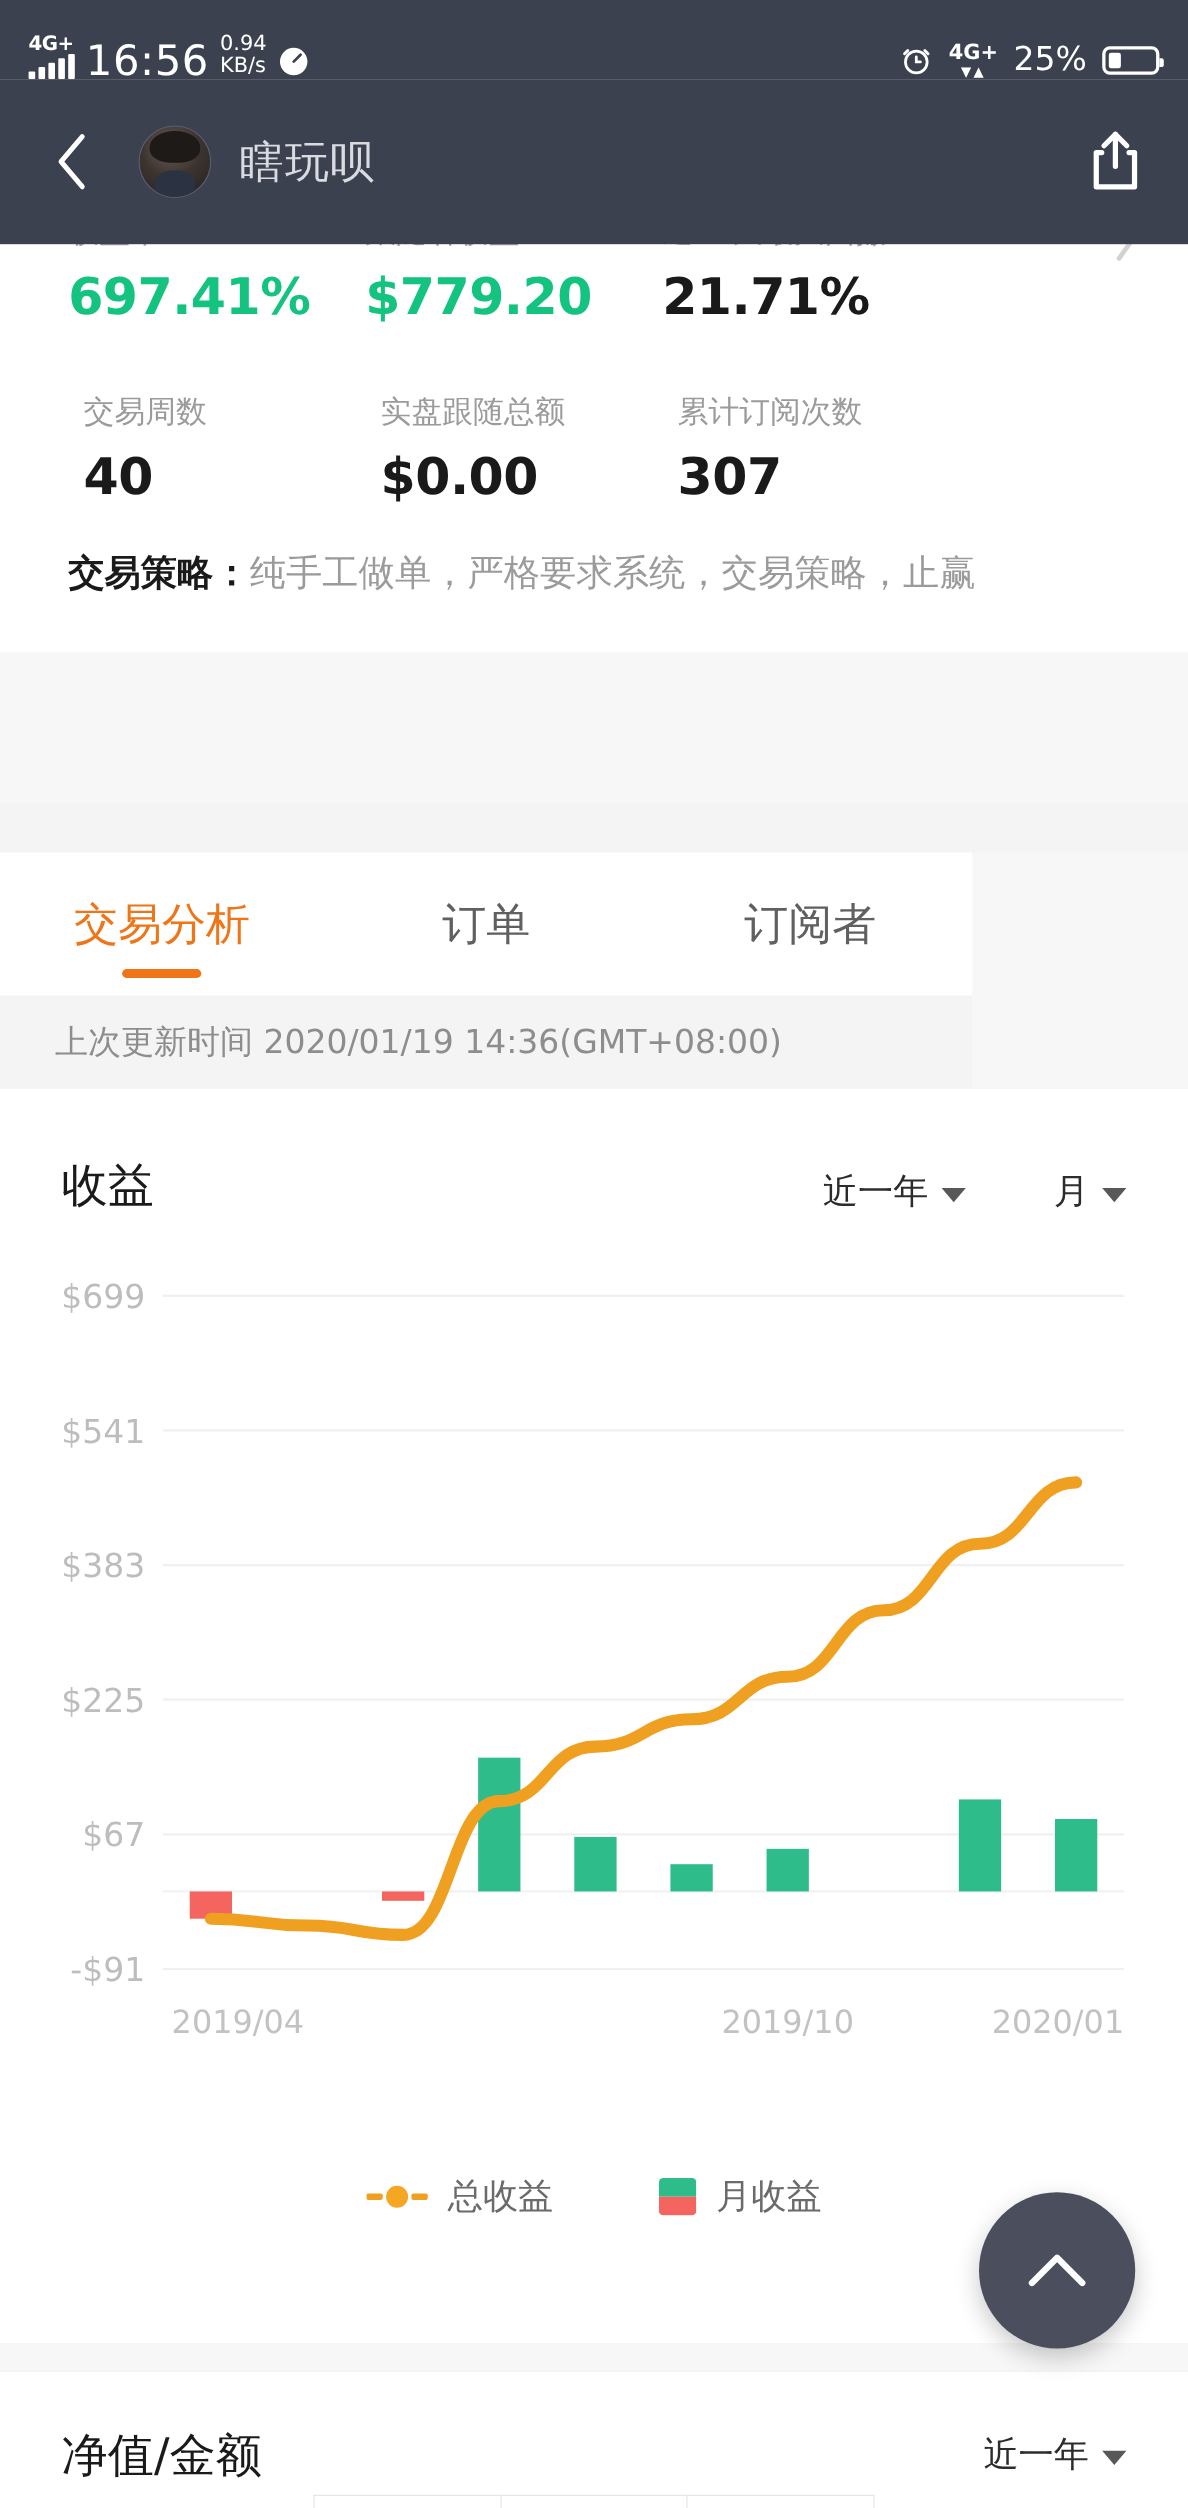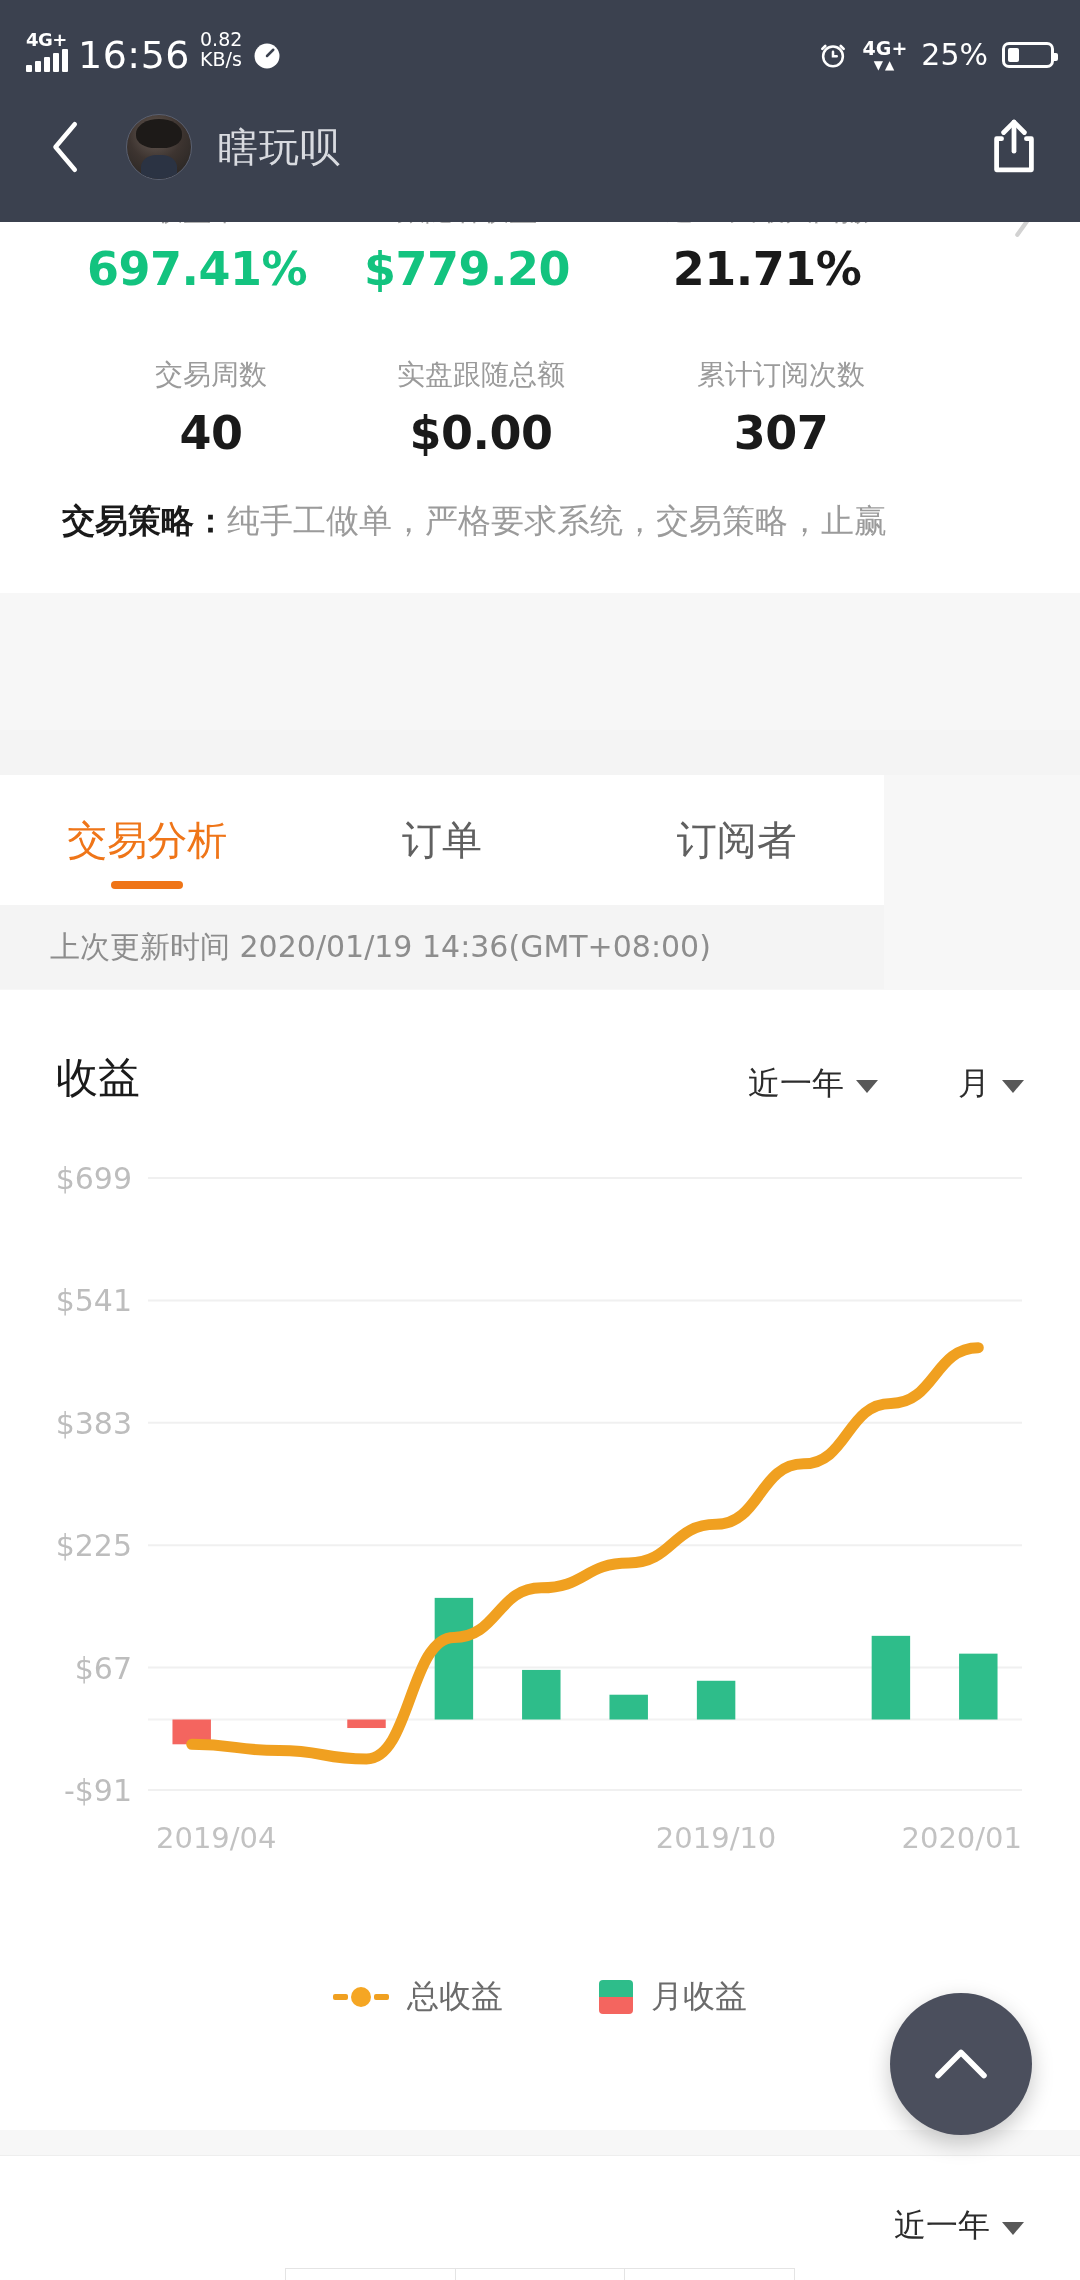--- a/index.html
+++ b/index.html
@@ -53,21 +53,21 @@
   }
   .avatar::before { content:""; position:absolute; left:14%; top:6%; width:72%; height:46%;
     background:#1d1a18; border-radius:50% 50% 42% 42%; }
   .avatar::after { content:""; position:absolute; left:22%; top:62%; width:56%; height:46%;
     background:#2b3343; border-radius:42% 42% 0 0; }
   .appbar-title { color:#d9dbe0; font-size:40px; margin-left:26px; letter-spacing:1px; }
   .share-btn { margin-left:auto; width:64px; height:64px; display:flex; align-items:center; justify-content:center; }
 
   
   .stats-card { position:absolute; top:210px; left:0; width:1080px; background:#fff; padding:0 0 46px 0; }
-  .stat-row { display:flex; padding:0 62px; position:relative;text-align:center; }
+  .stat-row { display:flex; padding:0 62px; position:relative; }
   .stat-cell { width:270px; flex:none; }
   .stat-cell.wide { width:330px; }
   .stat-label { font-size:28px; color:#9b9b9b; margin-bottom:12px; white-space:nowrap; }
   .stat-value { font-size:46px; font-weight:700; color:#1a1a1a; letter-spacing:-.5px; }
   .stat-value.green { color:#13c37f; }
   .row1 { margin-top:-18px; }
   .row2 { margin-top:60px;margin-left:14px; }
   .chev-right { position:absolute; right:40px; top:-6px; }
 
   .strategy {
@@ -134,21 +134,21 @@
         <div class="sig-bars">
             <i></i>
             <i></i>
             <i></i>
             <i></i>
             <i></i>
           </div>
       </div>
       <div class="sb-time">16:56</div>
       <div class="sb-net">
-        <span>0.82</span>
+        <span>0.94</span>
         <span>KB/s</span>
       </div>
       <svg class="sb-speedicon" viewBox="0 0 24 24">
         <circle cx="12" cy="12" r="10" fill="#ffffff"></circle>
         <path d="M12 12 L17 7" stroke="#3b414f" stroke-width="2" stroke-linecap="round"></path>
       </svg>
     </div>
     <div class="sb-right">
       <svg width="32" height="32" viewBox="0 0 24 24">
         <circle cx="12" cy="13" r="7.4" fill="none" stroke="#fff" stroke-width="1.9"></circle>
@@ -310,20 +310,21 @@
   </div>
 
   <div class="fab">
     <svg width="62" height="42" viewBox="0 0 32 22">
       <path d="M4 17 L16 5 L28 17" fill="none" stroke="#ffffff" stroke-width="3" stroke-linecap="round" stroke-linejoin="round"></path>
     </svg>
   </div>
 
   <div class="next-card">
     <div class="next-head">
+      <div class="next-title">净值/金额</div>
       <div class="next-sel">
         <span>近一年</span>
         <span class="caret"></span>
       </div>
     </div>
   </div>
   <div class="seg">
     <div></div>
     <div></div>
     <div></div>

